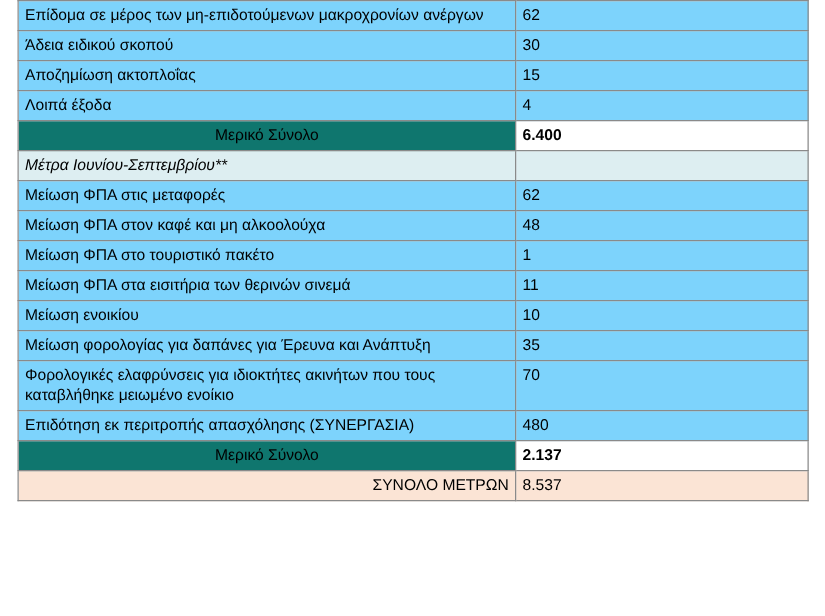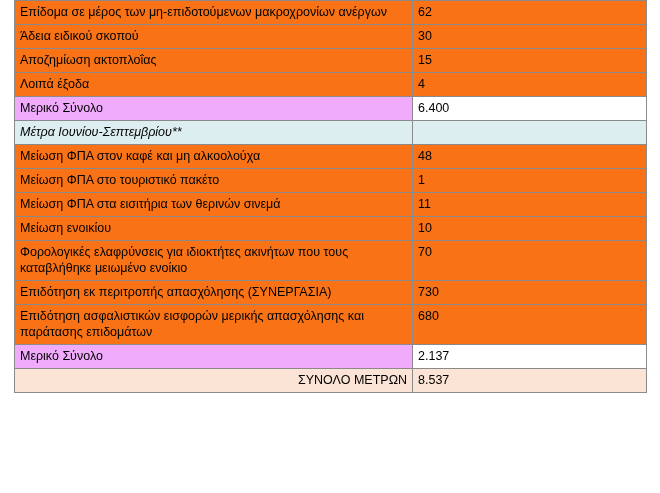--- a/index.html
+++ b/index.html
@@ -32,33 +32,34 @@
     border: 1px solid #8a8a8a;
     padding: 3px 5px 4px 5px;
     vertical-align: top;
     line-height: 1.28;
     font-size: 12.5px;
     word-wrap: break-word;
   }
   .col-label { width: 398px; }
   .col-value { width: 234px; }
 
-  tr.row-normal td { background: #f97316; }
+  tr.row-normal td { background: #7dd3fc; }
 
   tr.row-section td {
     background: #ddeef1;
     font-style: italic;
   }
 
   tr.row-subtotal td.label-cell {
-    text-align: left;
-    background: #f0abfc;
+    text-align: center;
+    background: #0f766e;
   }
   tr.row-subtotal td.value-cell {
     background: #ffffff;
+    font-weight: bold;
   }
 
   tr.row-total td {
     background: #fbe4d5;
   }
   tr.row-total td.label-cell {
     text-align: right;
   }
 
   .topcut td {
@@ -126,20 +127,28 @@
 
       <tr class="row-section">
         <td class="label-cell">
             <span class="cell-text">Μέτρα Ιουνίου-Σεπτεμβρίου**</span>
           </td>
         <td class="value-cell">
             <span class="cell-text"></span>
           </td>
       </tr>
 
+      <tr class="row-normal">
+        <td class="label-cell">
+            <span class="cell-text">Μείωση ΦΠΑ στις μεταφορές</span>
+          </td>
+        <td class="value-cell">
+            <span class="cell-text">62</span>
+          </td>
+      </tr>
 
       <tr class="row-normal">
         <td class="label-cell">
             <span class="cell-text">Μείωση ΦΠΑ στον καφέ και μη αλκοολούχα</span>
           </td>
         <td class="value-cell">
             <span class="cell-text">48</span>
           </td>
       </tr>
 
@@ -163,48 +172,48 @@
 
       <tr class="row-normal">
         <td class="label-cell">
             <span class="cell-text">Μείωση ενοικίου</span>
           </td>
         <td class="value-cell">
             <span class="cell-text">10</span>
           </td>
       </tr>
 
+      <tr class="row-normal">
+        <td class="label-cell">
+            <span class="cell-text">Μείωση φορολογίας για δαπάνες για Έρευνα και Ανάπτυξη</span>
+          </td>
+        <td class="value-cell">
+            <span class="cell-text">35</span>
+          </td>
+      </tr>
 
       <tr class="row-normal">
         <td class="label-cell">
             <span class="cell-text">Φορολογικές ελαφρύνσεις για ιδιοκτήτες ακινήτων που τους καταβλήθηκε μειωμένο ενοίκιο</span>
           </td>
         <td class="value-cell">
             <span class="cell-text">70</span>
           </td>
       </tr>
 
 
       <tr class="row-normal">
         <td class="label-cell">
             <span class="cell-text">Επιδότηση εκ περιτροπής απασχόλησης (ΣΥΝΕΡΓΑΣΙΑ)</span>
           </td>
         <td class="value-cell">
-            <span class="cell-text">730</span>
-          </td>
-      </tr>
-
-      <tr class="row-normal">
-        <td class="label-cell">
-            <span class="cell-text">Επιδότηση ασφαλιστικών εισφορών μερικής απασχόλησης και παράτασης επιδομάτων</span>
-          </td>
-        <td class="value-cell">
-            <span class="cell-text">680</span>
-          </td>
-      </tr>
+            <span class="cell-text">480</span>
+          </td>
+      </tr>
+
 
 
       <tr class="row-subtotal">
         <td class="label-cell">
             <span class="cell-text">Μερικό Σύνολο</span>
           </td>
         <td class="value-cell">
             <span class="cell-text">2.137</span>
           </td>
       </tr>

